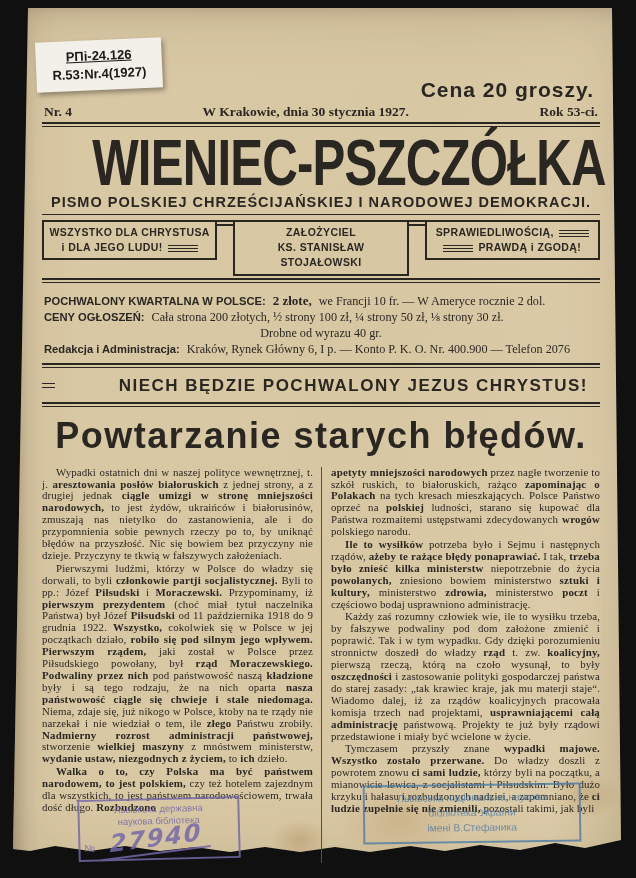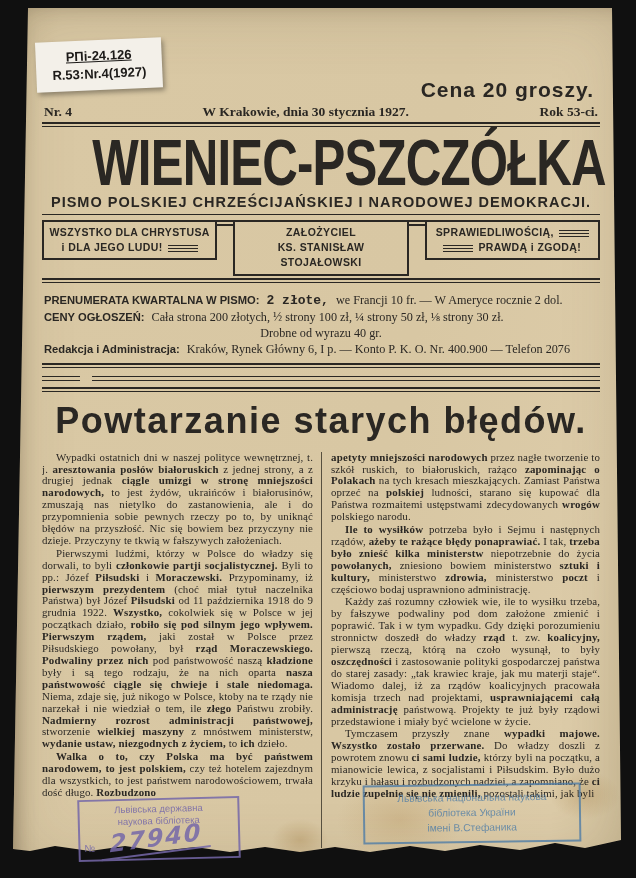--- a/index.html
+++ b/index.html
@@ -53,21 +53,21 @@
     text-align:center;font-family:"Liberation Sans",sans-serif;font-weight:bold;font-size:10.5px;
     line-height:1.45;padding:3px 2px;letter-spacing:.4px;}
   .connector{width:16px;display:flex;flex-direction:column;justify-content:center;gap:2px;}
   .connector i{display:block;height:2px;background:var(--ink);}
   .lines{display:inline-block;width:30px;height:7px;vertical-align:middle;margin-left:5px;
     background:repeating-linear-gradient(to bottom,var(--ink) 0 1px,transparent 1px 3px);}
 
   
   .info{margin-top:5px;padding:4px 2px 3px;font-size:12.2px;line-height:1.33;}
   .info .lab{font-family:"Liberation Sans",sans-serif;font-weight:bold;font-size:11.2px;}
-  .info .big{font-family:Liberation Mono, monospace;font-weight:bold;font-size:13px;}
+  .info .big{font-family:Liberation Serif, serif;font-weight:bold;font-size:13px;}
   .info-line > * + *{margin-left:4px;}
   .info .center{text-align:center;}
 
   
   .greeting-band{margin-top:3px;}
   .greet-row{display:flex;align-items:center;gap:12px;padding:5px 0 4px;}
   .greet-seg{height:5px;border-top:1.6px solid var(--ink);border-bottom:1.6px solid var(--ink);}
   .seg-l{width:38px;}.seg-r{flex:1;}
   .greeting{font-family:"Liberation Sans",sans-serif;font-weight:bold;font-size:17px;
     letter-spacing:1.5px;white-space:nowrap;margin-left:52px;}
@@ -135,54 +135,55 @@
       </div>
     <div class="mbox">
       <span><span>SPRAWIEDLIWOŚCIĄ,</span><span class="lines"></span></span>
       <span><span class="lines" style="margin:0 5px 0 0"></span><span>PRAWDĄ i ZGODĄ!</span></span>
     </div>
   </div>
   <div class="rule2"></div>
 
   <div class="info">
     <div class="info-line">
-      <b class="lab">PRENUMERATA KWARTALNA W PISMO:</b>
+      <b class="lab">POCHWALONY KWARTALNA W POLSCE:</b>
       <b class="big">2 złote,</b>
       <span>we Francji 10 fr. — W Ameryce rocznie 2 dol.</span>
     </div>
     <div class="info-line">
       <b class="lab">CENY OGŁOSZEŃ:</b>
       <span>Cała strona 200 złotych, ½ strony 100 zł, ¼ strony 50 zł, ⅛ strony 30 zł.</span>
     </div>
     <div class="center">Drobne od wyrazu 40 gr.</div>
     <div class="info-line">
       <b class="lab">Redakcja i Administracja:</b>
       <span>Kraków, Rynek Główny 6, I p. — Konto P. K. O. Nr. 400.900 — Telefon 2076</span>
     </div>
   </div>
   <div class="rule2"></div>
 
   <div class="greeting-band">
     <div class="greet-row">
       <div class="greet-seg seg-l"></div>
+      <div class="greeting">NIECH BĘDZIE POCHWALONY JEZUS CHRYSTUS!</div>
       <div class="greet-seg seg-r"></div>
     </div>
     <div class="rule2"></div>
   </div>
 
   <div class="article-title">Powtarzanie starych błędów.</div>
 
   <div class="columns">
     <div class="col">
         <p><span>Wypadki ostatnich dni w naszej polityce wewnętrznej, t. j. </span><b>aresztowania posłów białoruskich</b><span> z jednej strony, a z drugiej jednak </span><b>ciągle umizgi w stronę mniejszości narodowych,</b><span> to jest żydów, ukraińców i białorusinów, zmuszają nas nietylko do zastanowienia, ale i do przypomnienia sobie pewnych rzeczy po to, by uniknąć błędów na przyszłość. Nic się bowiem bez przyczyny nie dzieje. Przyczyny te tkwią w fałszywych założeniach.</span></p>
         <p><span>Pierwszymi ludźmi, którzy w Polsce do władzy się dorwali, to byli </span><b>członkowie partji socjalistycznej.</b><span> Byli to pp.: Józef </span><b>Piłsudski</b><span> i </span><b>Moraczewski.</b><span> Przypominamy, iż </span><b>pierwszym prezydentem</b><span> (choć miał tytuł naczelnika Państwa) był Józef </span><b>Piłsudski</b><span> od 11 października 1918 do 9 grudnia 1922. </span><b>Wszystko,</b><span> cokolwiek się w Polsce w jej początkach działo, </span><b>robiło się pod silnym jego wpływem. Pierwszym rządem,</b><span> jaki został w Polsce przez Piłsudskiego powołany, był </span><b>rząd Moraczewskiego. Podwaliny przez nich</b><span> pod państwowość naszą </span><b>kładzione</b><span> były i są tego rodzaju, że na nich oparta </span><b>nasza państwowość ciągle się chwieje i stale niedomaga.</b><span> Niema, zdaje się, już nikogo w Polsce, ktoby na te rządy nie narzekał i nie wiedział o tem, ile </span><b>złego</b><span> Państwu zrobiły. </span><b>Nadmierny rozrost administracji państwowej,</b><span> stworzenie </span><b>wielkiej maszyny</b><span> z mnóstwem ministerstw, </span><b>wydanie ustaw, niezgodnych z życiem,</b><span> to </span><b>ich</b><span> dzieło.</span></p>
         <p><b>Walka o to, czy Polska ma być państwem narodowem, to jest polskiem,</b><span> czy też hotelem zajezdnym dla wszystkich, to jest państwem narodowościowem, trwała dość długo. </span><b>Rozbudzono</b></p>
       </div>
     <div class="col">
-        <p class="noindent"><b>apetyty mniejszości narodowych</b><span> przez nagłe tworzenie to szkół ruskich, to białoruskich, rażąco </span><b>zapominając o Polakach</b><span> na tych kresach mieszkających. Zamiast Państwa oprzeć na </span><b>polskiej</b><span> ludności, starano się kupować dla Państwa rozmaitemi ustępstwami zdecydowanych </span><b>wrogów</b><span> polskiego narodu.</span></p>
+        <p class="noindent"><b>apetyty mniejszości narodowych</b><span> przez nagłe tworzenie to szkół ruskich, to białoruskich, rażąco </span><b>zapominając o Polakach</b><span> na tych kresach mieszkających. Polsce Państwo oprzeć na </span><b>polskiej</b><span> ludności, starano się kupować dla Państwa rozmaitemi ustępstwami zdecydowanych </span><b>wrogów</b><span> polskiego narodu.</span></p>
         <p><b>Ile to wysiłków</b><span> potrzeba było i Sejmu i następnych rządów, </span><b>ażeby te rażące błędy ponaprawiać.</b><span> I tak, </span><b>trzeba było znieść kilka ministerstw</b><span> niepotrzebnie do życia </span><b>powołanych,</b><span> zniesiono bowiem ministerstwo </span><b>sztuki i kultury,</b><span> ministerstwo </span><b>zdrowia,</b><span> ministerstwo </span><b>poczt</b><span> i częściowo bodaj usprawniono administrację.</span></p>
         <p><span>Każdy zaś rozumny człowiek wie, ile to wysiłku trzeba, by fałszywe podwaliny pod dom założone zmienić i poprawić. Tak i w tym wypadku. Gdy dzięki porozumieniu stronnictw doszedł do władzy </span><b>rząd</b><span> t. zw. </span><b>koalicyjny,</b><span> pierwszą rzeczą, którą na czoło wysunął, to były </span><b>oszczędności</b><span> i zastosowanie polityki gospodarczej państwa do starej zasady: „tak krawiec kraje, jak mu materji staje“. Wiadomo dalej, iż za rządów koalicyjnych pracowała komisja trzech nad projektami, </span><b>usprawniającemi całą administrację</b><span> państwową. Projekty te już były rządowi przedstawione i miały być wcielone w życie.</span></p>
         <p><span>Tymczasem przyszły znane </span><b>wypadki majowe. Wszystko zostało przerwane.</b><span> Do władzy doszli z powrotem znowu </span><b>ci sami ludzie,</b><span> którzy byli na początku, a mianowicie lewica, z socjalistami i Piłsudskim. Było dużo krzyku i hałasu i rozbudzonych nadziei, a zapomniano, że </span><b>ci ludzie zupełnie się nie zmienili,</b><span> pozostali takimi, jak byli</span></p>
       </div>
   </div>
 
 </div>
 
 <div class="sticker">
   <div class="u">РПі-24.126</div>

